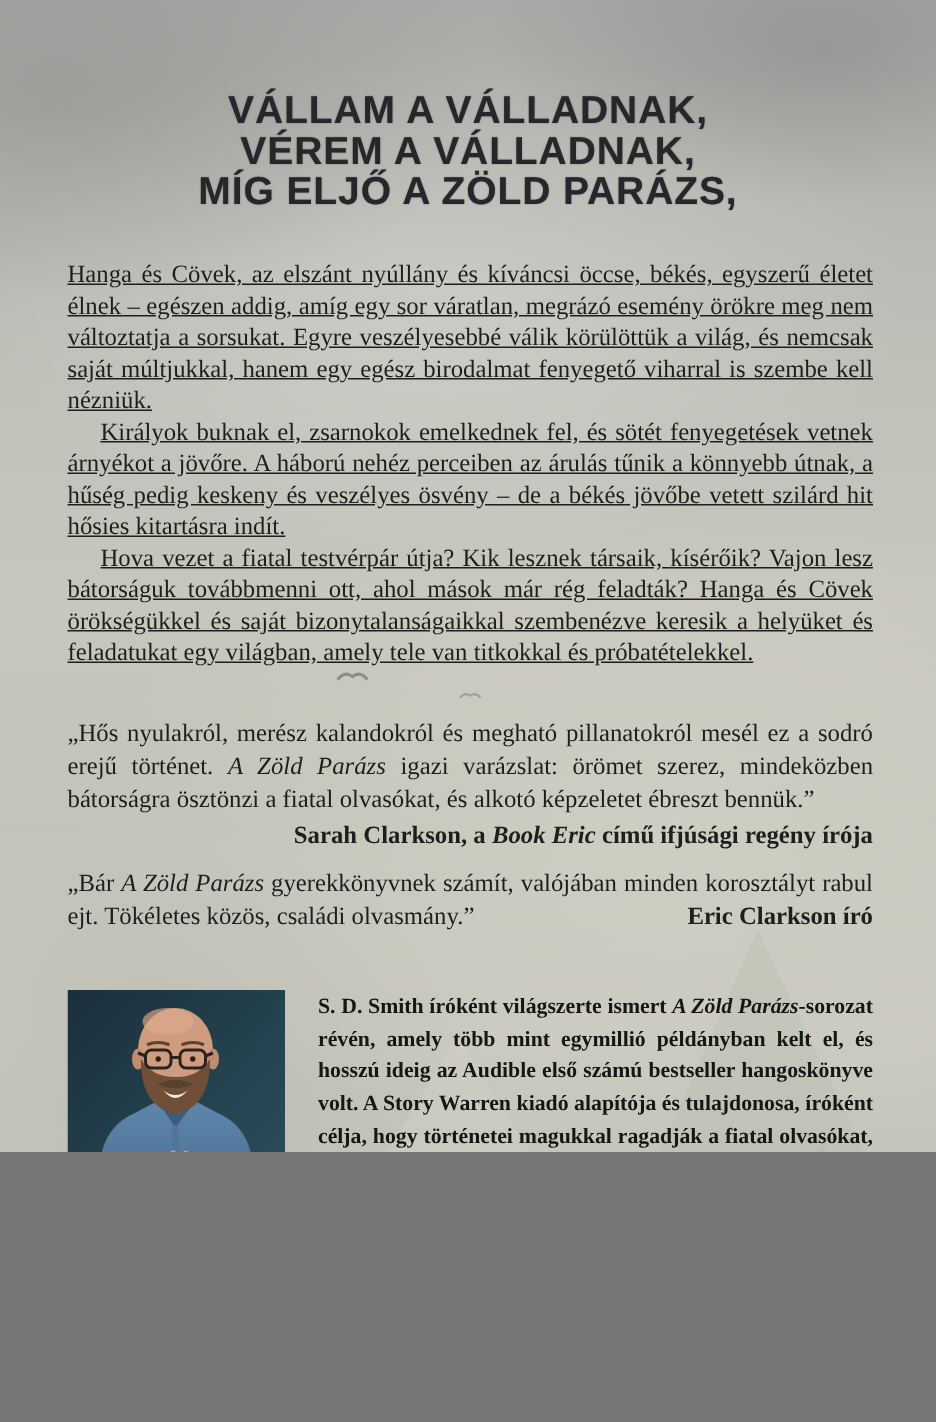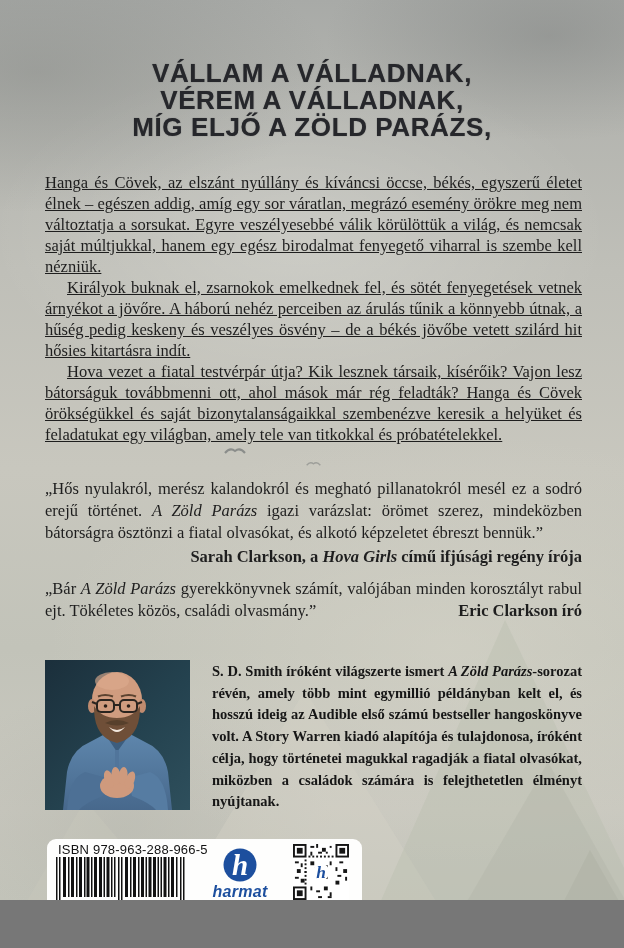--- a/index.html
+++ b/index.html
@@ -2,21 +2,21 @@
 <html lang="hu" style="--publisher-blue: #1d4f9e; --headline-ink: #26272b; --body-ink: #1e1e1e;"><head>
 <meta charset="utf-8">
 <style>
   :root{
     --publisher-blue:#1d4f9e;
     --headline-ink:#26272b;
     --body-ink:#1e1e1e;
   }
   html,body{margin:0;padding:0;background:#777;}
   #page{
-    position:relative;width:624px;height:900px;overflow:hidden;
+    position:relative;width:624px;height:768px;overflow:hidden;
     font-family:"Liberation Serif",serif;color:var(--body-ink);
     background:
       radial-gradient(ellipse 320px 150px at 88% 4%, rgba(118,121,120,.40), transparent 70%),
       radial-gradient(ellipse 420px 200px at 6% 8%, rgba(124,127,124,.38), transparent 70%),
       radial-gradient(ellipse 430px 240px at 48% 26%, rgba(255,255,250,.22), transparent 72%),
       radial-gradient(ellipse 560px 300px at 72% 72%, rgba(222,219,206,.45), transparent 72%),
       radial-gradient(ellipse 300px 200px at 20% 92%, rgba(170,172,162,.35), transparent 70%),
       linear-gradient(180deg,#a8aaa7 0%,#b3b4af 12%,#bfbfb8 30%,#c8c7be 52%,#c2c3b9 72%,#c9c8bf 90%,#c4c5bb 100%);
   }
   .bg-art{position:absolute;left:0;top:0;z-index:0;pointer-events:none;}
@@ -96,21 +96,21 @@
   </div>
 
   <div class="synopsis">
     <p>Hanga és Cövek, az elszánt nyúllány és kíváncsi öccse, békés, egyszerű életet élnek – egészen addig, amíg egy sor váratlan, megrázó esemény örökre meg nem változtatja a sorsukat. Egyre veszélyesebbé válik körülöttük a világ, és nemcsak saját múltjukkal, hanem egy egész birodalmat fenyegető viharral is szembe kell nézniük.</p>
     <p>Királyok buknak el, zsarnokok emelkednek fel, és sötét fenyegetések vetnek árnyékot a jövőre. A háború nehéz perceiben az árulás tűnik a könnyebb útnak, a hűség pedig keskeny és veszélyes ösvény – de a békés jövőbe vetett szilárd hit hősies kitartásra indít.</p>
     <p>Hova vezet a fiatal testvérpár útja? Kik lesznek társaik, kísérőik? Vajon lesz bátorságuk továbbmenni ott, ahol mások már rég feladták? Hanga és Cövek örökségükkel és saját bizonytalanságaikkal szembenézve keresik a helyüket és feladatukat egy világban, amely tele van titkokkal és próbatételekkel.</p>
   </div>
 
   <div class="review review--first">
     <p class="quote"><span>„Hős nyulakról, merész kalandokról és megható pillanatokról mesél ez a sodró erejű történet. </span><span class="btitle">A Zöld Parázs</span><span> igazi varázslat: örömet szerez, mindeközben bátorságra ösztönzi a fiatal olvasókat, és alkotó képzeletet ébreszt bennük.”</span></p>
-    <p class="attr"><span>Sarah Clarkson, a </span><span class="btitle">Hova Girls</span><span> című ifjúsági regény írója</span></p>
+    <p class="attr"><span>Sarah Clarkson, a </span><span class="btitle">Book Eric</span><span> című ifjúsági regény írója</span></p>
   </div>
 
   <div class="review review--second">
     <p class="quote"><span>„Bár </span><span class="btitle">A Zöld Parázs</span><span> gyerekkönyvnek számít, valójában minden korosztályt rabul ejt. Tökéletes közös, családi olvasmány.”</span></p>
     <p class="attr">Eric Clarkson író</p>
   </div>
 
   <div class="bio-row">
     <svg class="photo" viewBox="0 0 145 150" preserveAspectRatio="none">
       <defs>

